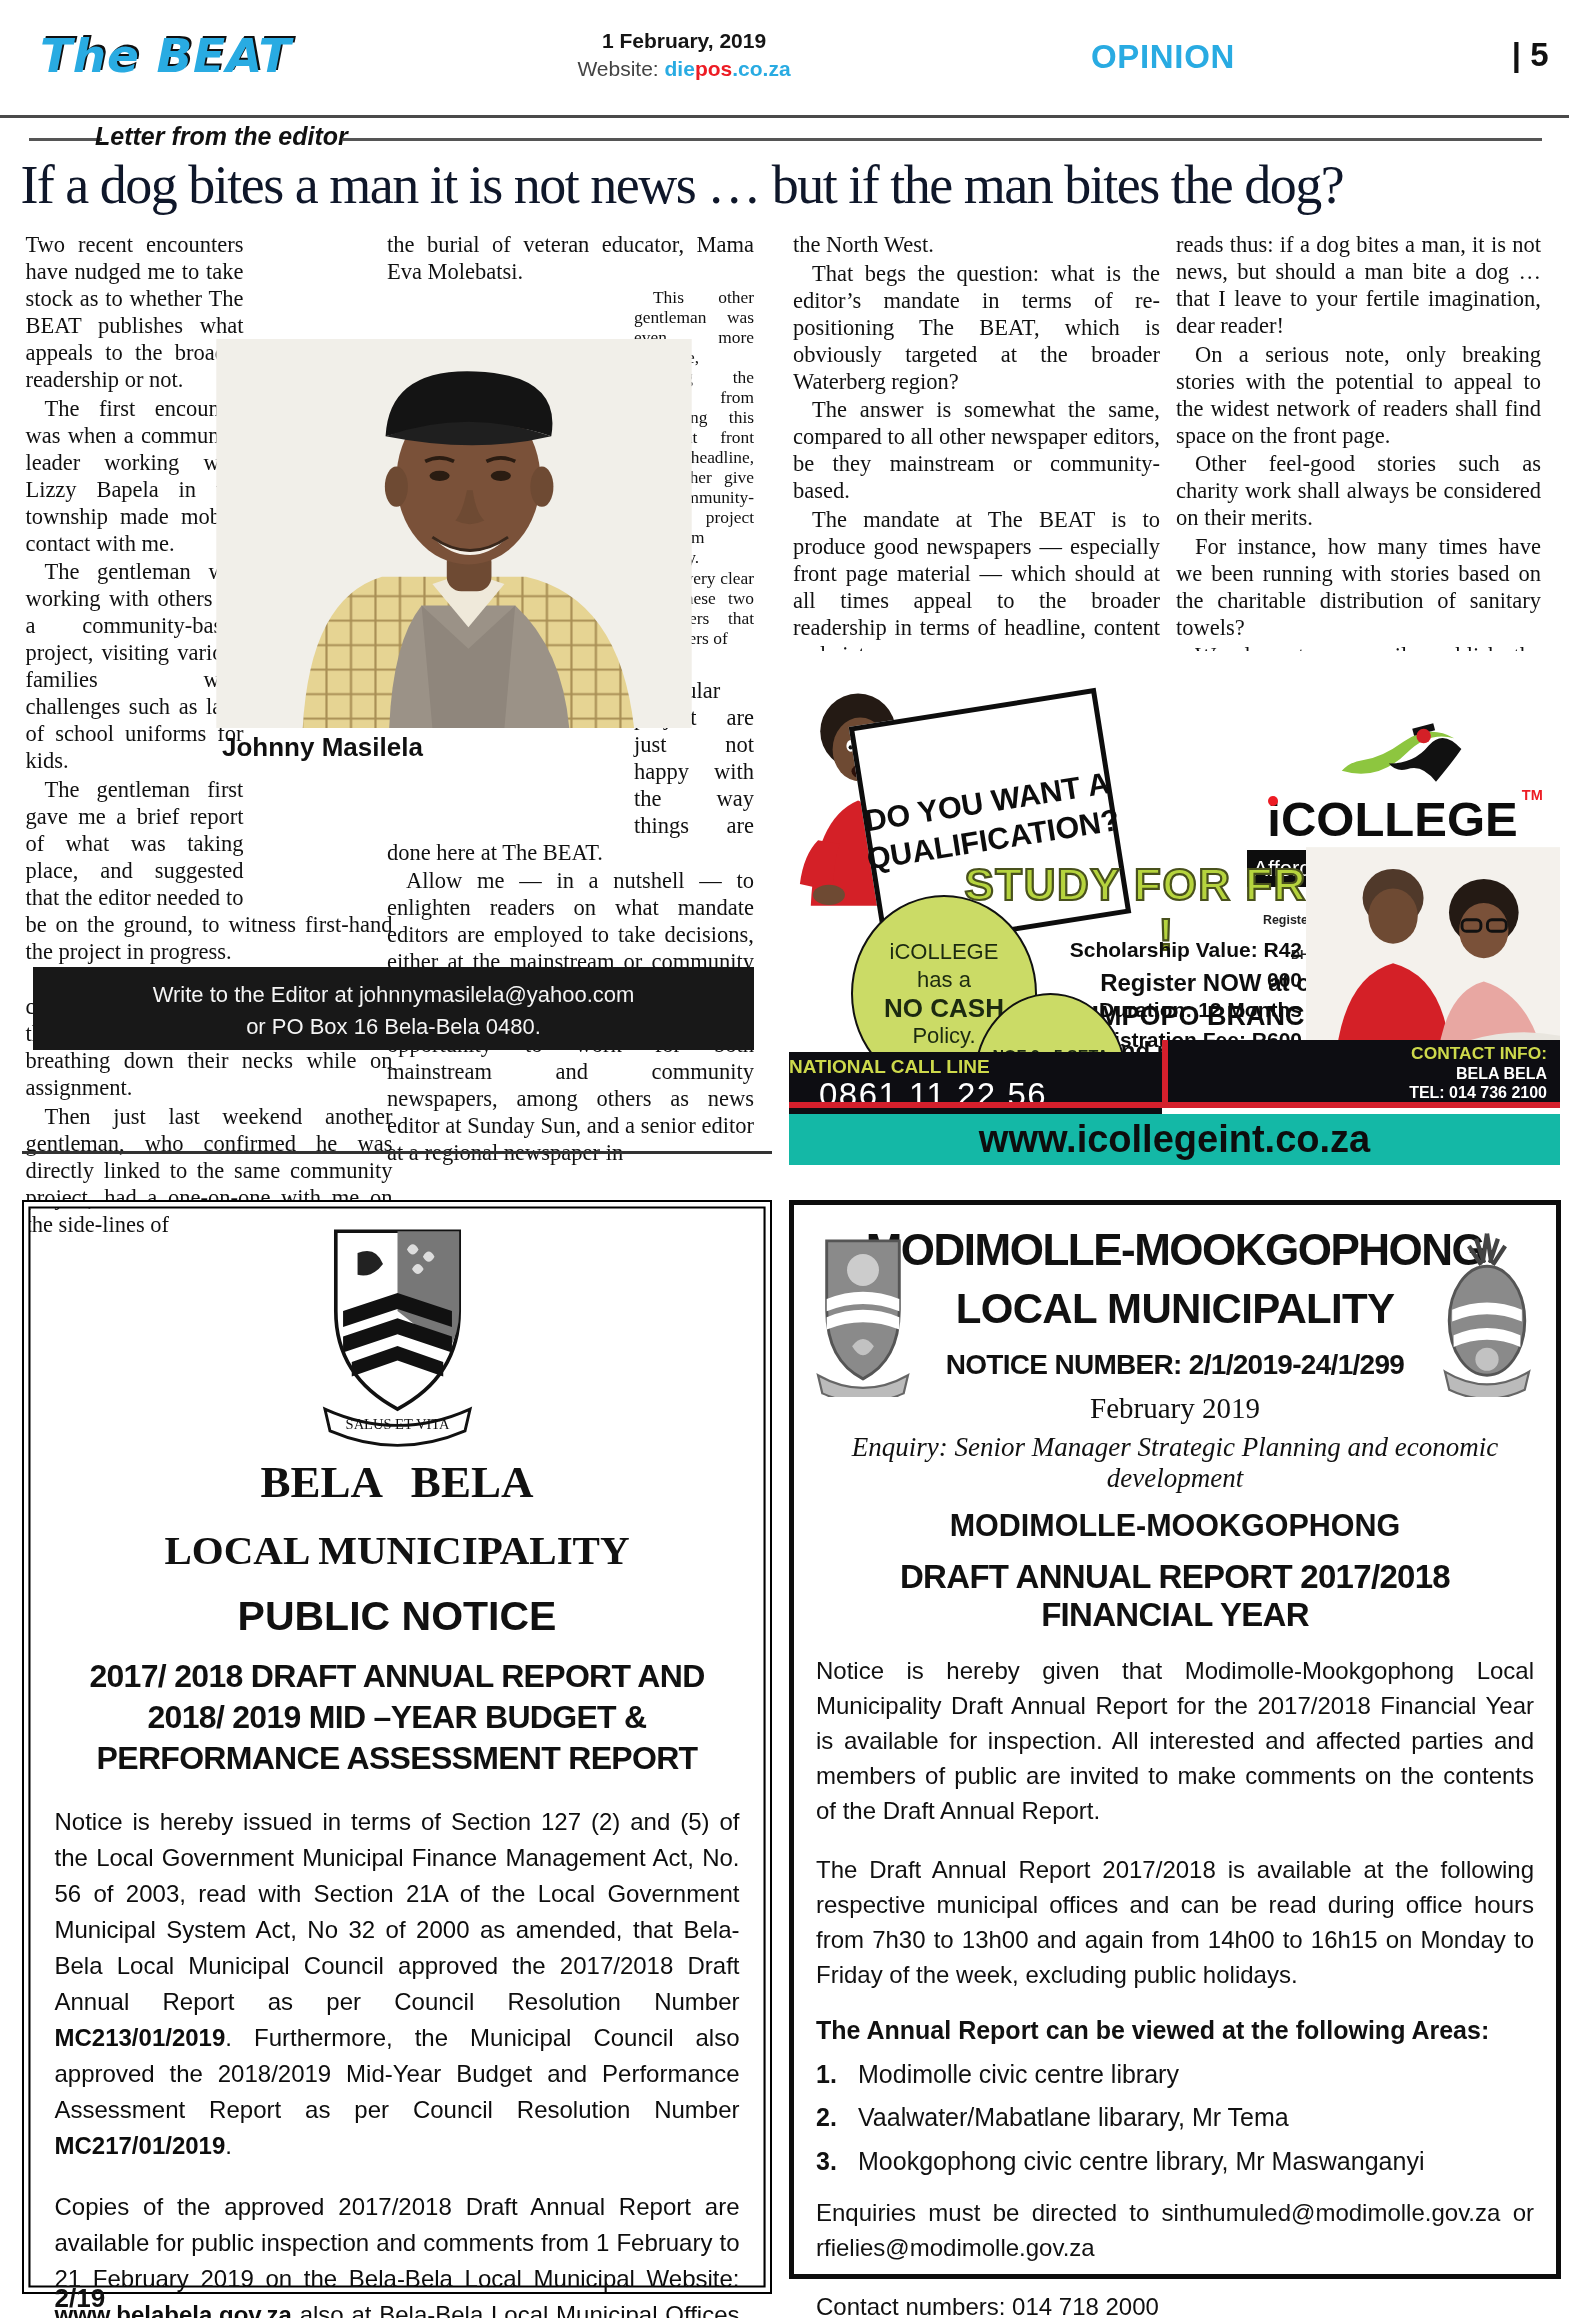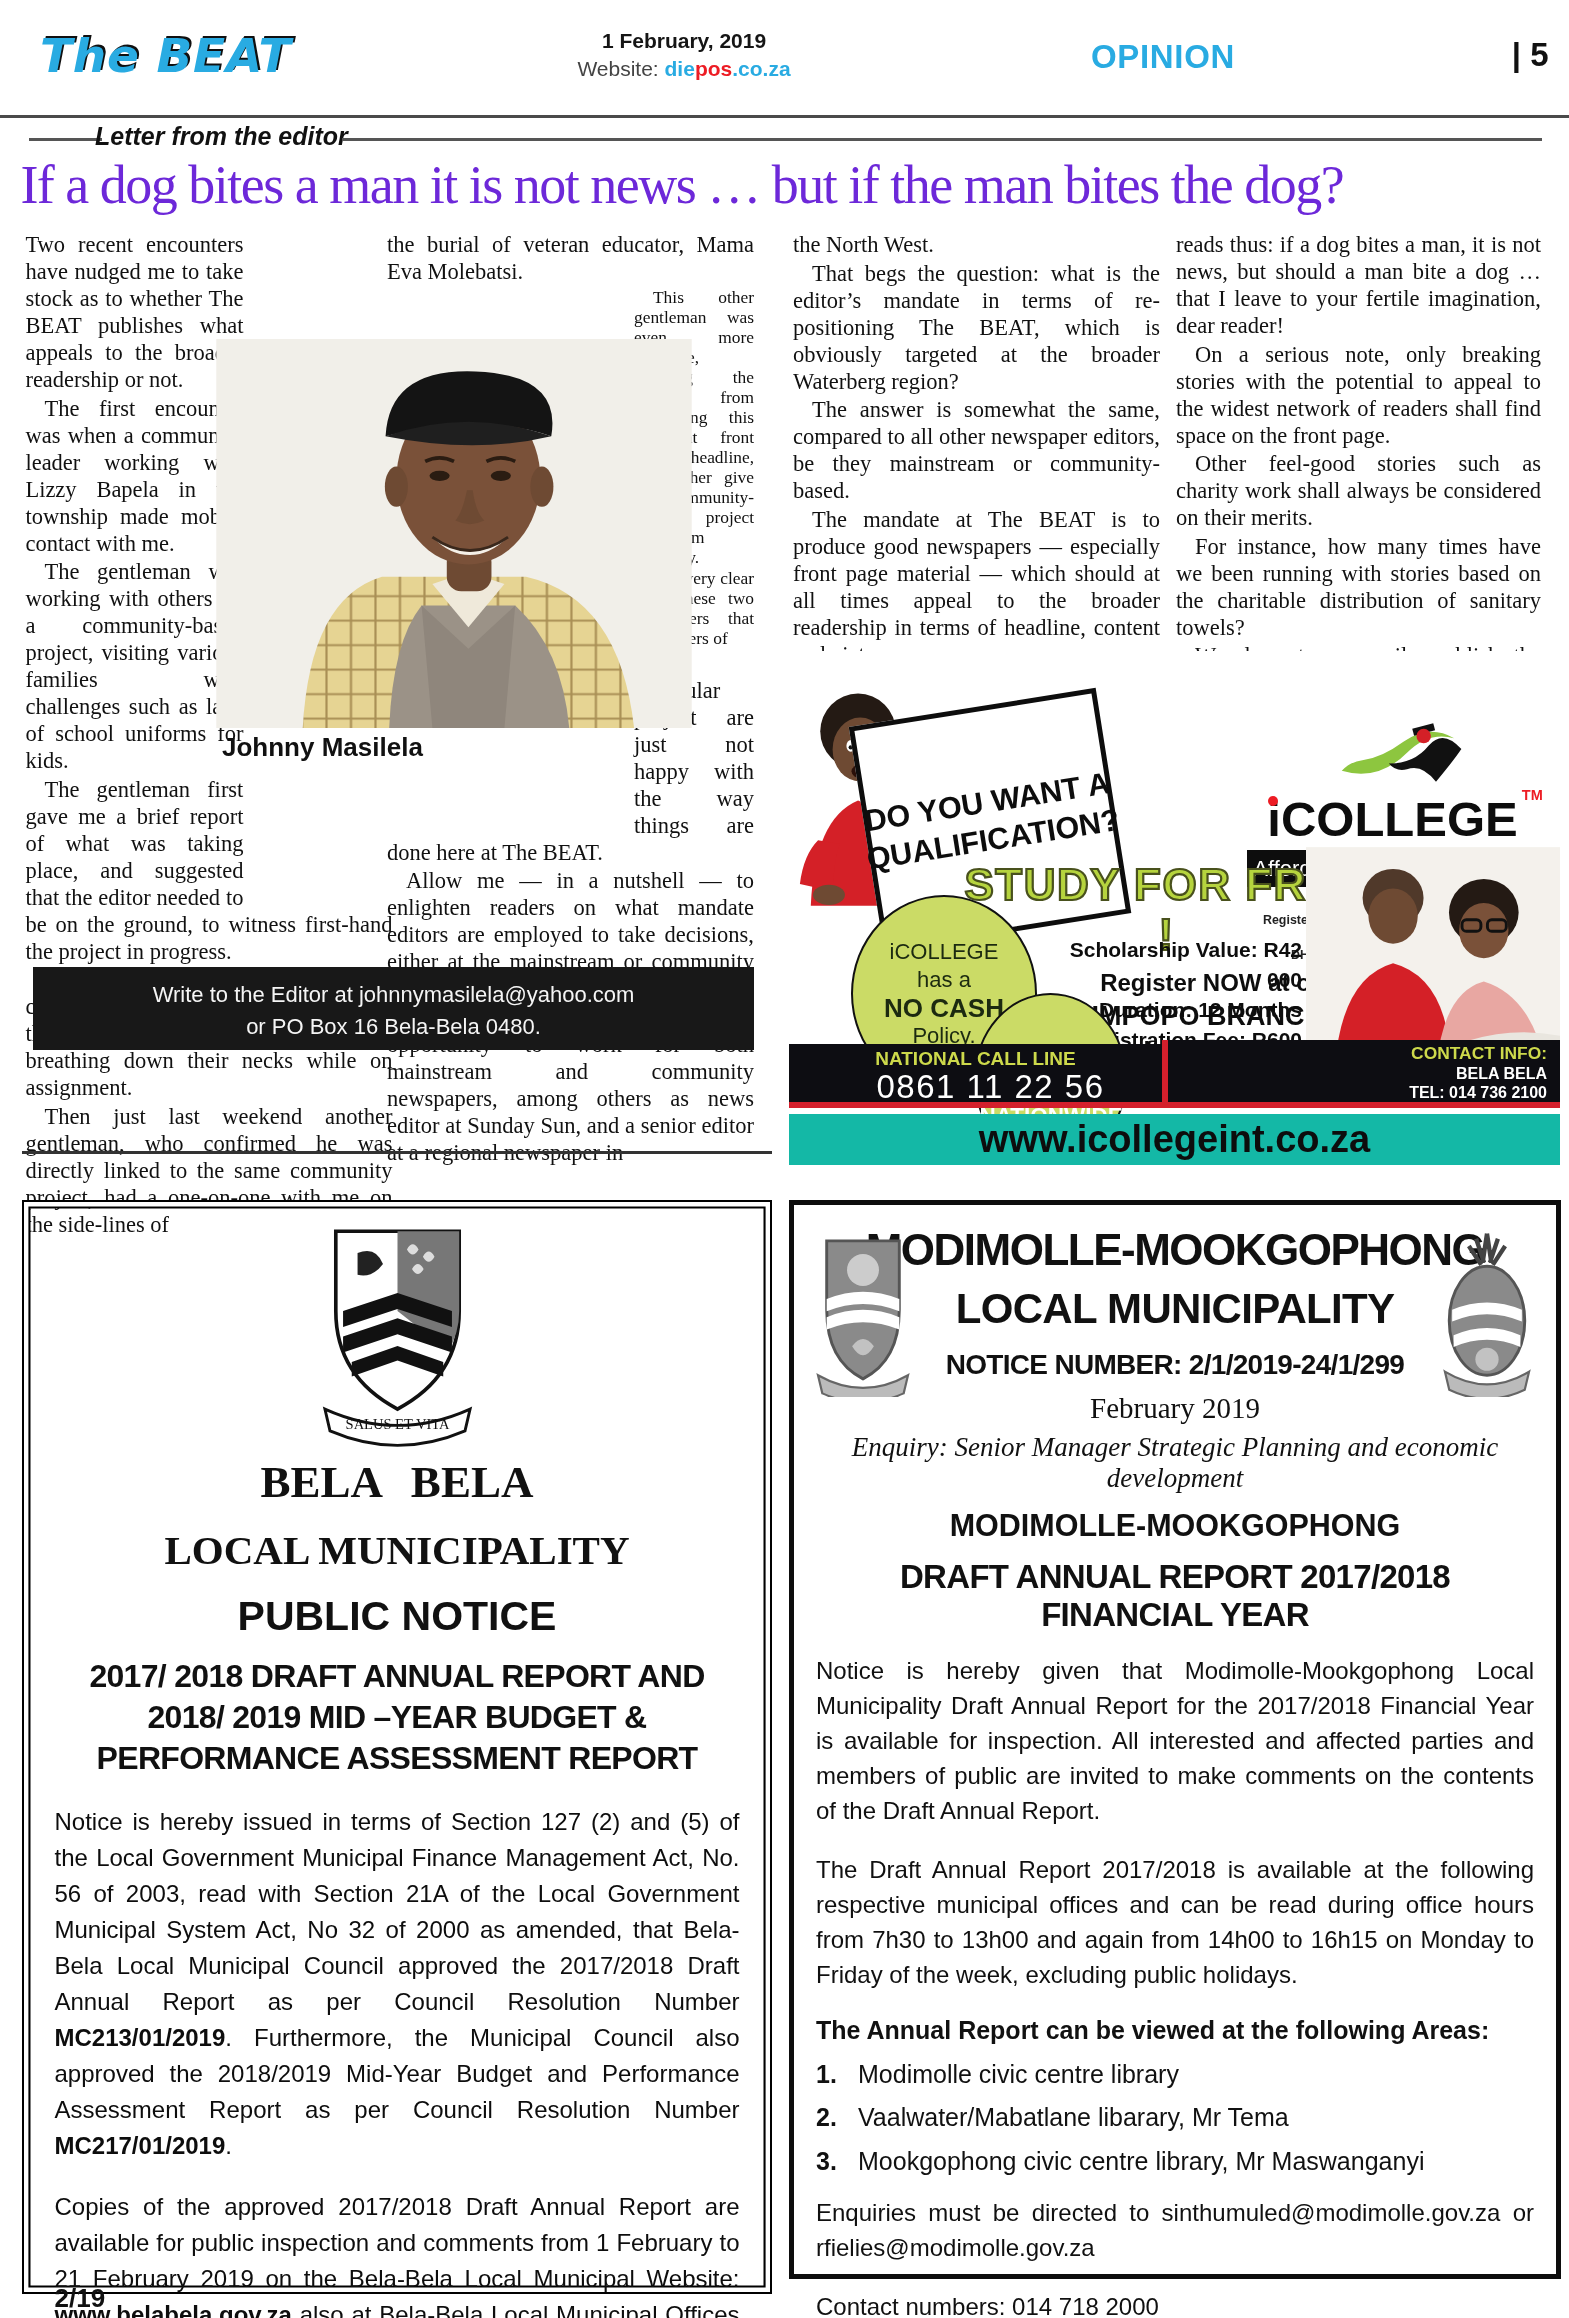--- a/index.html
+++ b/index.html
@@ -19,21 +19,21 @@
     color:#29abe2;font-weight:bold;font-size:33px;letter-spacing:0.7px;}
   .mast-page{position:absolute;right:20.4px;top:36px;font-size:33px;font-weight:bold;color:#111;}
   
   #kicker{position:absolute;left:0;top:122px;width:1569px;height:33px;}
   .kline{display:inline-block;background:#555;height:2.9px;vertical-align:middle;}
   .kl-short{position:absolute;left:29px;top:16px;width:73px;}
   .kl-long{position:absolute;left:342px;top:16px;width:1200px;}
   .ktext{position:absolute;left:95px;top:0;font-size:25px;font-weight:bold;font-style:italic;color:#111;}
   
   #headline{position:absolute;left:20.4px;top:154px;width:1530px;
-    font-family:"Liberation Serif",serif;font-size:54px;letter-spacing:-1.5px;color:#6d28d9;white-space:nowrap;}
+    font-family:"Liberation Serif",serif;font-size:54px;letter-spacing:-1.5px;color:#0f172a;white-space:nowrap;}
   
   #article{position:absolute;left:0;top:231px;width:1569px;height:931px;
     font-family:"Liberation Serif",serif;font-size:22.5px;line-height:27px;text-align:justify;}
   .col{position:absolute;top:0;}
   #col1{left:25.4px;width:367px;}
   #col2{left:387px;width:367px;}
   #col3{left:793px;width:367px;}
   #col4{left:1176px;width:365px;}
   .col p{margin:0 0 1.5px 0;}
   .ind{text-indent:19px;}
@@ -73,22 +73,22 @@
   #ad-criteria .ct{font-size:22px;font-weight:900;margin-bottom:5.8px;}
   #ad-criteria .ci{font-size:16.7px;font-weight:bold;line-height:24px;display:flex;align-items:center;}
   .bullet{display:inline-block;width:8px;height:8px;background:#111;border-radius:50%;margin-right:6.5px;flex:none;}
   #ad-register{position:absolute;left:254px;top:314px;width:349px;text-align:center;color:#0d0d0d;}
   #ad-register{top:318px;}
   #ad-register .r1{font-size:24px;font-weight:900;}
   #ad-register .r2{font-size:27px;font-weight:900;margin-top:4.4px;}
   #ad-register .r3{font-size:24px;font-weight:900;margin-top:4.4px;}
   #ad-students{position:absolute;right:0;top:196px;width:254px;height:218px;}
   #ad-band{position:absolute;left:0;top:389px;width:771px;height:68px;z-index:2;}
-  .band-left{position:absolute;left:0;top:4px;width:373px;height:62px;background:#0d0d12;color:#fff;
-    text-align:center;}
+  .band-left{position:absolute;left:0;top:12px;width:373px;height:62px;background:#0d0d12;color:#fff;
+    text-align:left;}
   .band-right{position:absolute;left:379px;top:0;width:392px;height:62px;background:#0d0d12;color:#fff;
     text-align:right;padding-right:13px;box-sizing:border-box;}
   .band-red-v{position:absolute;left:373px;top:0;width:5.8px;height:62px;background:#d41f2c;}
   .band-red-h{position:absolute;left:0;top:62px;width:771px;height:5.8px;background:#d41f2c;}
   .ncl{color:#cdd94b;font-weight:900;font-size:19px;margin-top:4.4px;}
   .phone{font-weight:400;font-size:33px;line-height:33px;letter-spacing:1.5px;margin-left:30px;}
   .branches{font-weight:900;font-size:22.5px;}
   .ci-label{color:#cdd94b;font-weight:900;font-size:17.4px;margin-top:2.9px;}
   .ci-line{font-weight:bold;font-size:16px;line-height:19.6px;}
   #ad-green{position:absolute;left:0;top:463px;width:771px;height:51px;background:#14b8a6;

